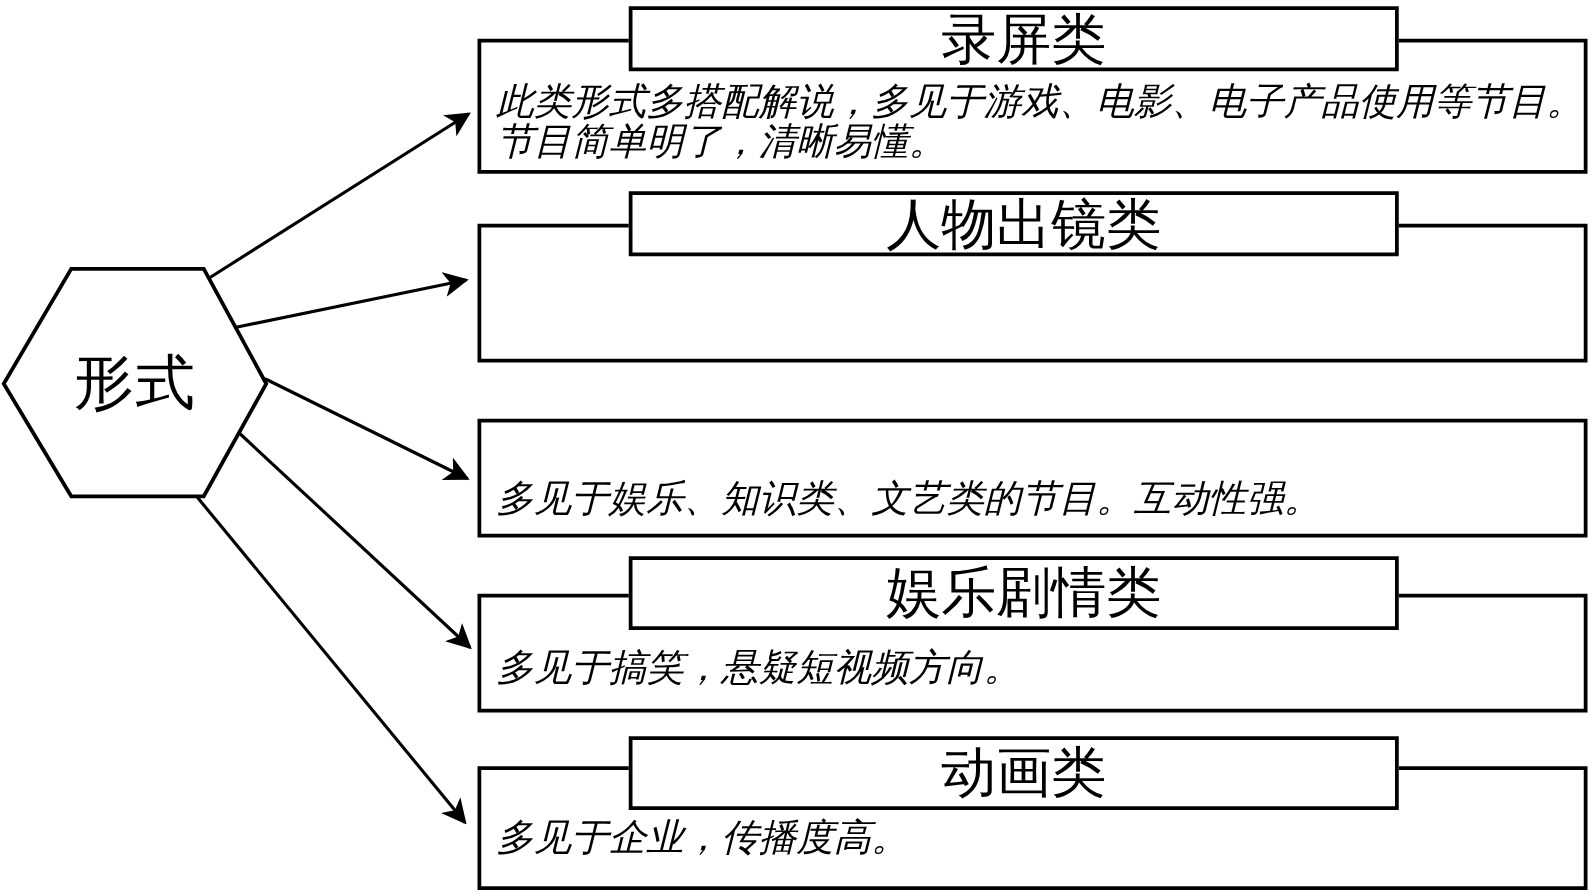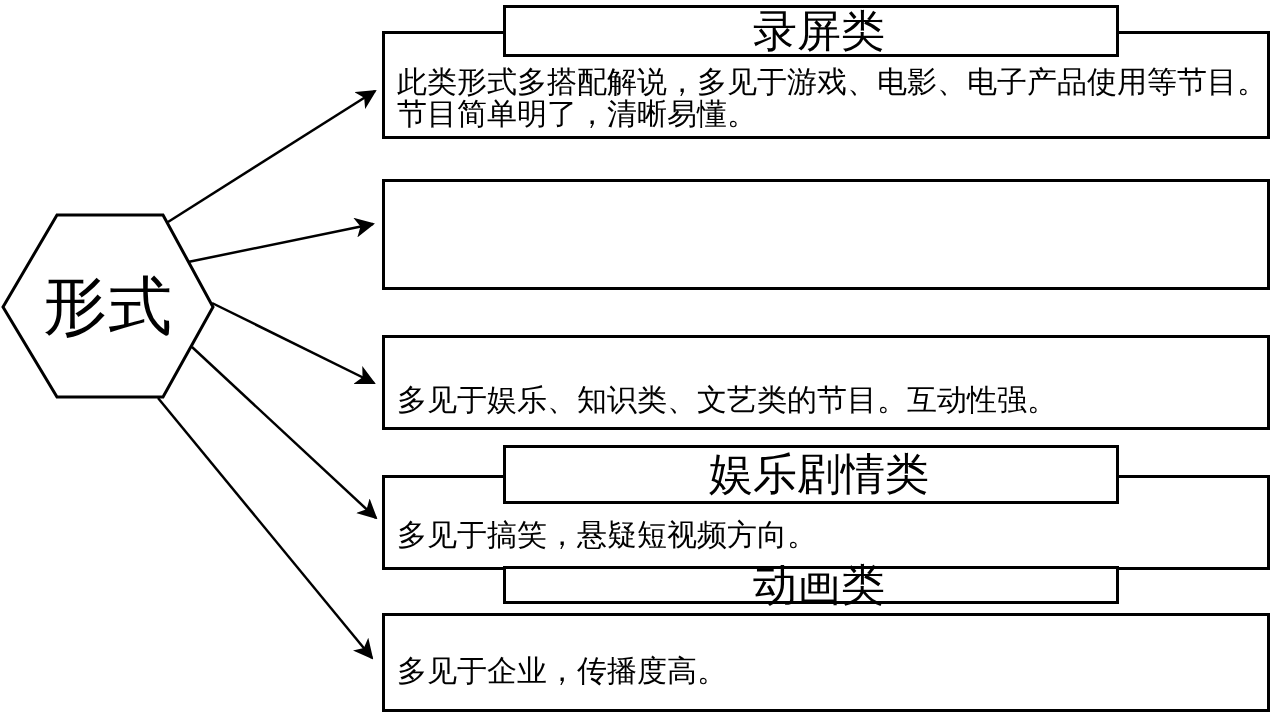--- a/index.html
+++ b/index.html
@@ -24,21 +24,21 @@
   }
   .root-label {
     position: absolute;
     left: 3px;
     top: 215px;
     width: 210px;
     height: 182px;
     display: flex;
     align-items: center;
     justify-content: center;
-    font-size: 64px;
+    font-size: 48px;
     z-index: 2;
     letter-spacing: 1px;
   }
   .body-box {
     position: absolute;
     left: 382px;
     width: 888px;
     border: 3px solid #000000;
     background: #ffffff;
     box-sizing: border-box;
@@ -68,20 +68,21 @@
     padding-right: 6px;
     display: flex;
     flex-direction: column;
     justify-content: center;
     font-size: 30px;
     line-height: 32px;
     z-index: 4;
   }
   .desc-line {
     white-space: nowrap;
+    font-style: italic;
   }
 </style>
 </head>
 <body>
 
 <div id="stage">
 
   <svg id="connector-canvas" width="1277" height="714" viewBox="0 0 1277 714">
     <defs>
       <marker id="ah" viewBox="0 0 10 10" refX="9" refY="5" markerWidth="8" markerHeight="8" orient="auto-start-reverse">
@@ -101,37 +102,40 @@
   <div class="body-box" style="top:31px;height:108px;"></div>
   <div class="title-box" style="top:5px;height:52px;">
     <span>录屏类</span>
   </div>
   <div class="desc" style="top:57px;height:82px;">
     <div class="desc-line">此类形式多搭配解说，多见于游戏、电影、电子产品使用等节目。</div>
     <div class="desc-line">节目简单明了，清晰易懂。</div>
   </div>
 
   <div class="body-box" style="top:179px;height:111px;"></div>
+  <div class="title-box" style="top:153px;height:52px;">
+    <span>人物出镜类</span>
+  </div>
   <div class="desc" style="top:205px;height:85px;">
   </div>
 
   <div class="body-box" style="top:335px;height:95px;"></div>
   <div class="desc" style="top:362px;height:76px;">
     <div class="desc-line">多见于娱乐、知识类、文艺类的节目。互动性强。</div>
   </div>
 
   <div class="body-box" style="top:475px;height:95px;"></div>
   <div class="title-box" style="top:445px;height:59px;">
     <span>娱乐剧情类</span>
   </div>
   <div class="desc" style="top:500px;height:70px;">
     <div class="desc-line">多见于搞笑，悬疑短视频方向。</div>
   </div>
 
   <div class="body-box" style="top:613px;height:99px;"></div>
-  <div class="title-box" style="top:566px;height:38px;">
+  <div class="title-box" style="top:589px;height:59px;">
     <span>动画类</span>
   </div>
   <div class="desc" style="top:640px;height:62px;">
     <div class="desc-line">多见于企业，传播度高。</div>
   </div>
 
 </div>
 
 </body></html>

